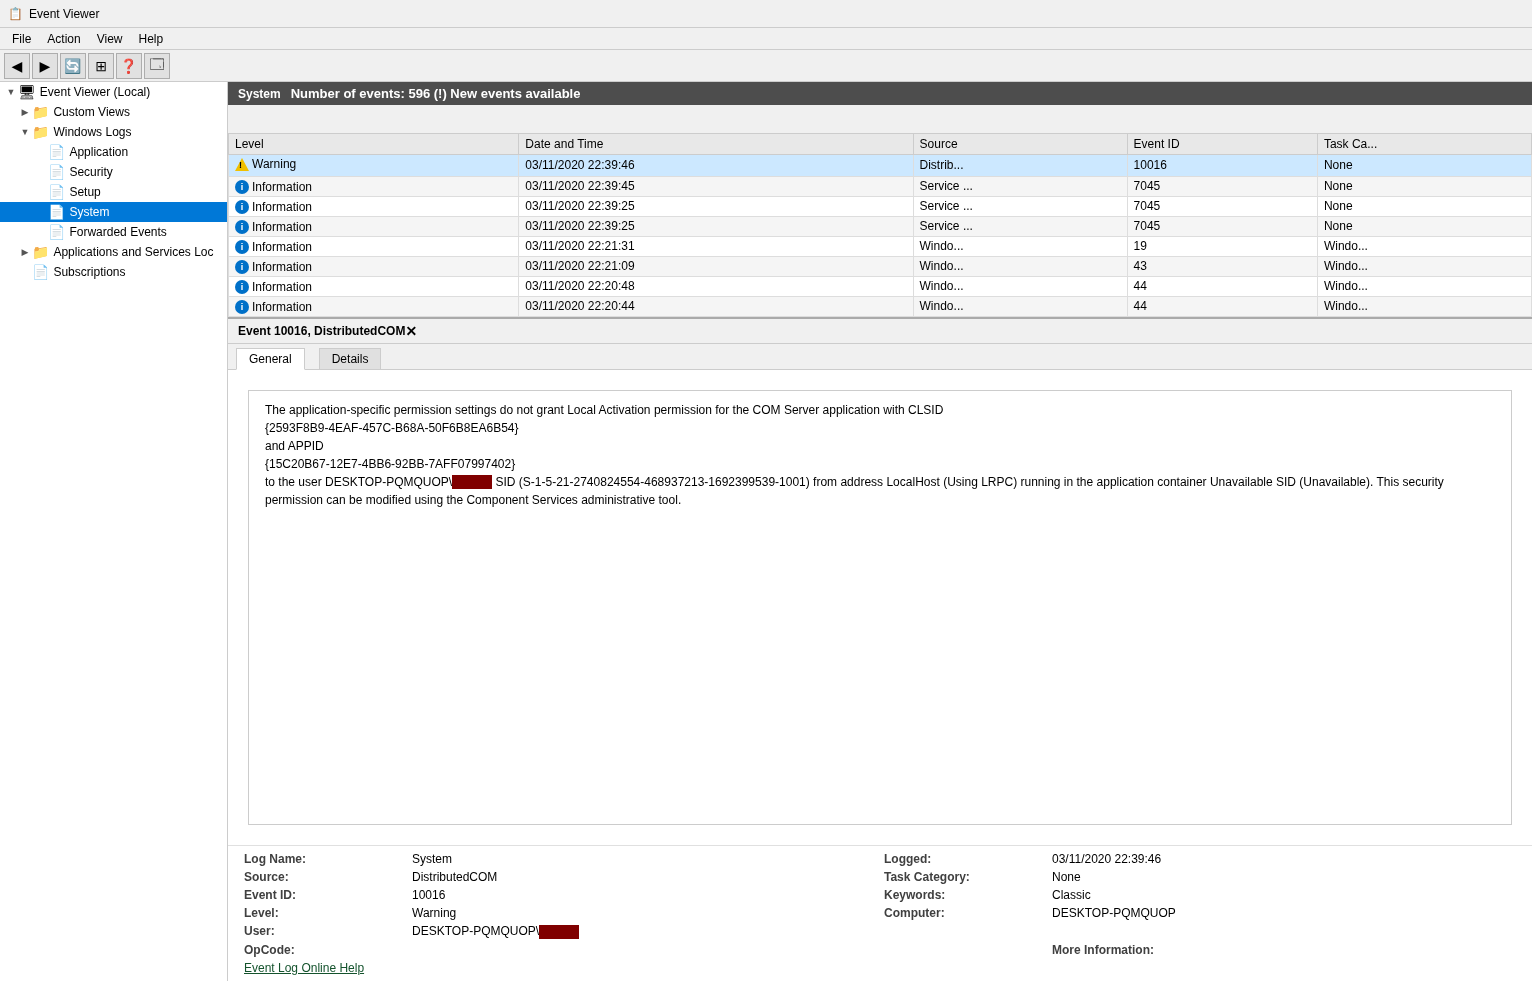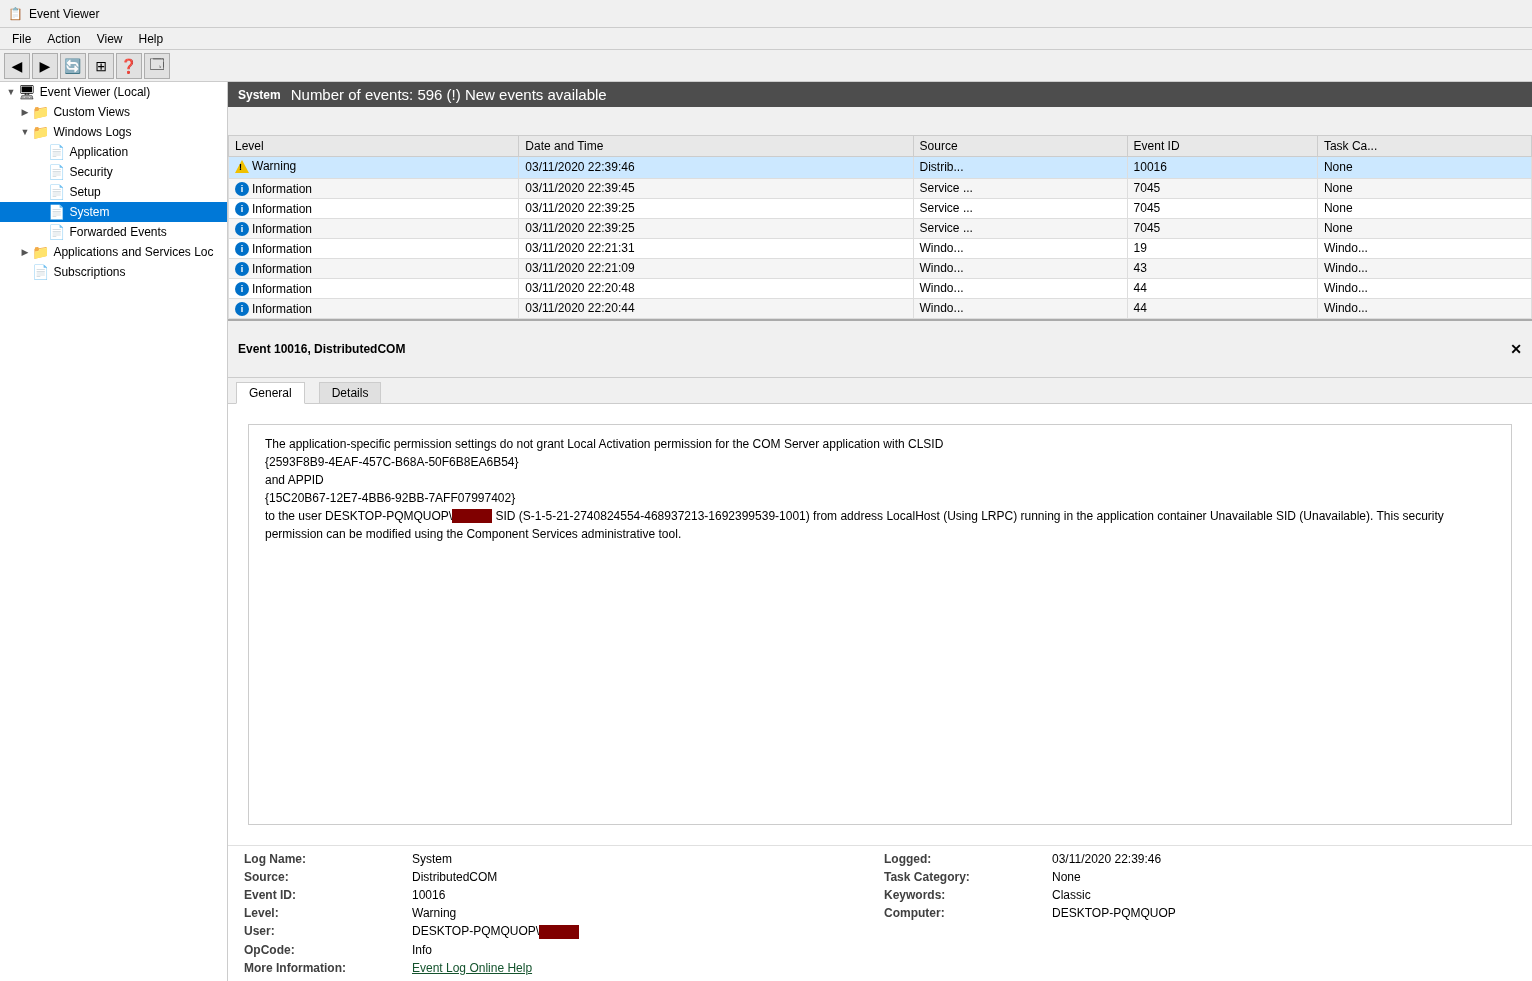--- a/index.html
+++ b/index.html
@@ -95,21 +95,21 @@
       background: #4d4d4d;
       color: white;
       padding: 4px 10px;
       font-size: 12px;
       font-weight: bold;
       display: flex;
       align-items: center;
       gap: 10px;
     }
     .panel-header .title { font-weight: bold; }
-    .panel-header .subtitle { font-weight: normal; font-size: 15px; }
+    .panel-header .subtitle { font-weight: bold; font-size: 13px; }
 
     
     .event-table {
       width: 100%;
       border-collapse: collapse;
       background: #fff;
     }
     .event-table th {
       background: #e8e8e8;
       border: 1px solid #ccc;
@@ -135,27 +135,26 @@
     .detail-panel {
       flex: 1;
       background: #fff;
       border-top: 2px solid #aaa;
       overflow: hidden;
       display: flex;
       flex-direction: column;
     }
     .detail-header {
       background: #f0f0f0;
-      padding: 20px 10px;
+      padding: 4px 10px;
       font-size: 12px;
       font-weight: bold;
       border-bottom: 1px solid #ccc;
       display: flex;
       align-items: center;
-      justify-content: space-between;
     }
     .detail-tabs {
       display: flex;
       border-bottom: 1px solid #ccc;
       background: #f0f0f0;
       padding: 4px 8px 0;
       gap: 14px;
     }
     .detail-tab {
       padding: 3px 12px;
@@ -420,21 +419,20 @@
           <span class="field-value">Warning</span>
           <span class="field-label">Computer:</span>
           <span class="field-value">DESKTOP-PQMQUOP</span>
 
           <span class="field-label">User:</span>
           <span class="field-value">DESKTOP-PQMQUOP\<span class="redacted">&nbsp;&nbsp;&nbsp;&nbsp;&nbsp;</span></span>
           <span></span>
             <span></span>
 
           <span class="field-label">OpCode:</span>
-          <span class="field-value">Info</span>
           <span></span>
             <span></span>
 
           <span class="field-label">More Information:</span>
           <span class="field-value field-link">Event Log Online Help</span>
           <span></span>
             <span></span>
         </div>
       </div>
     </div>

